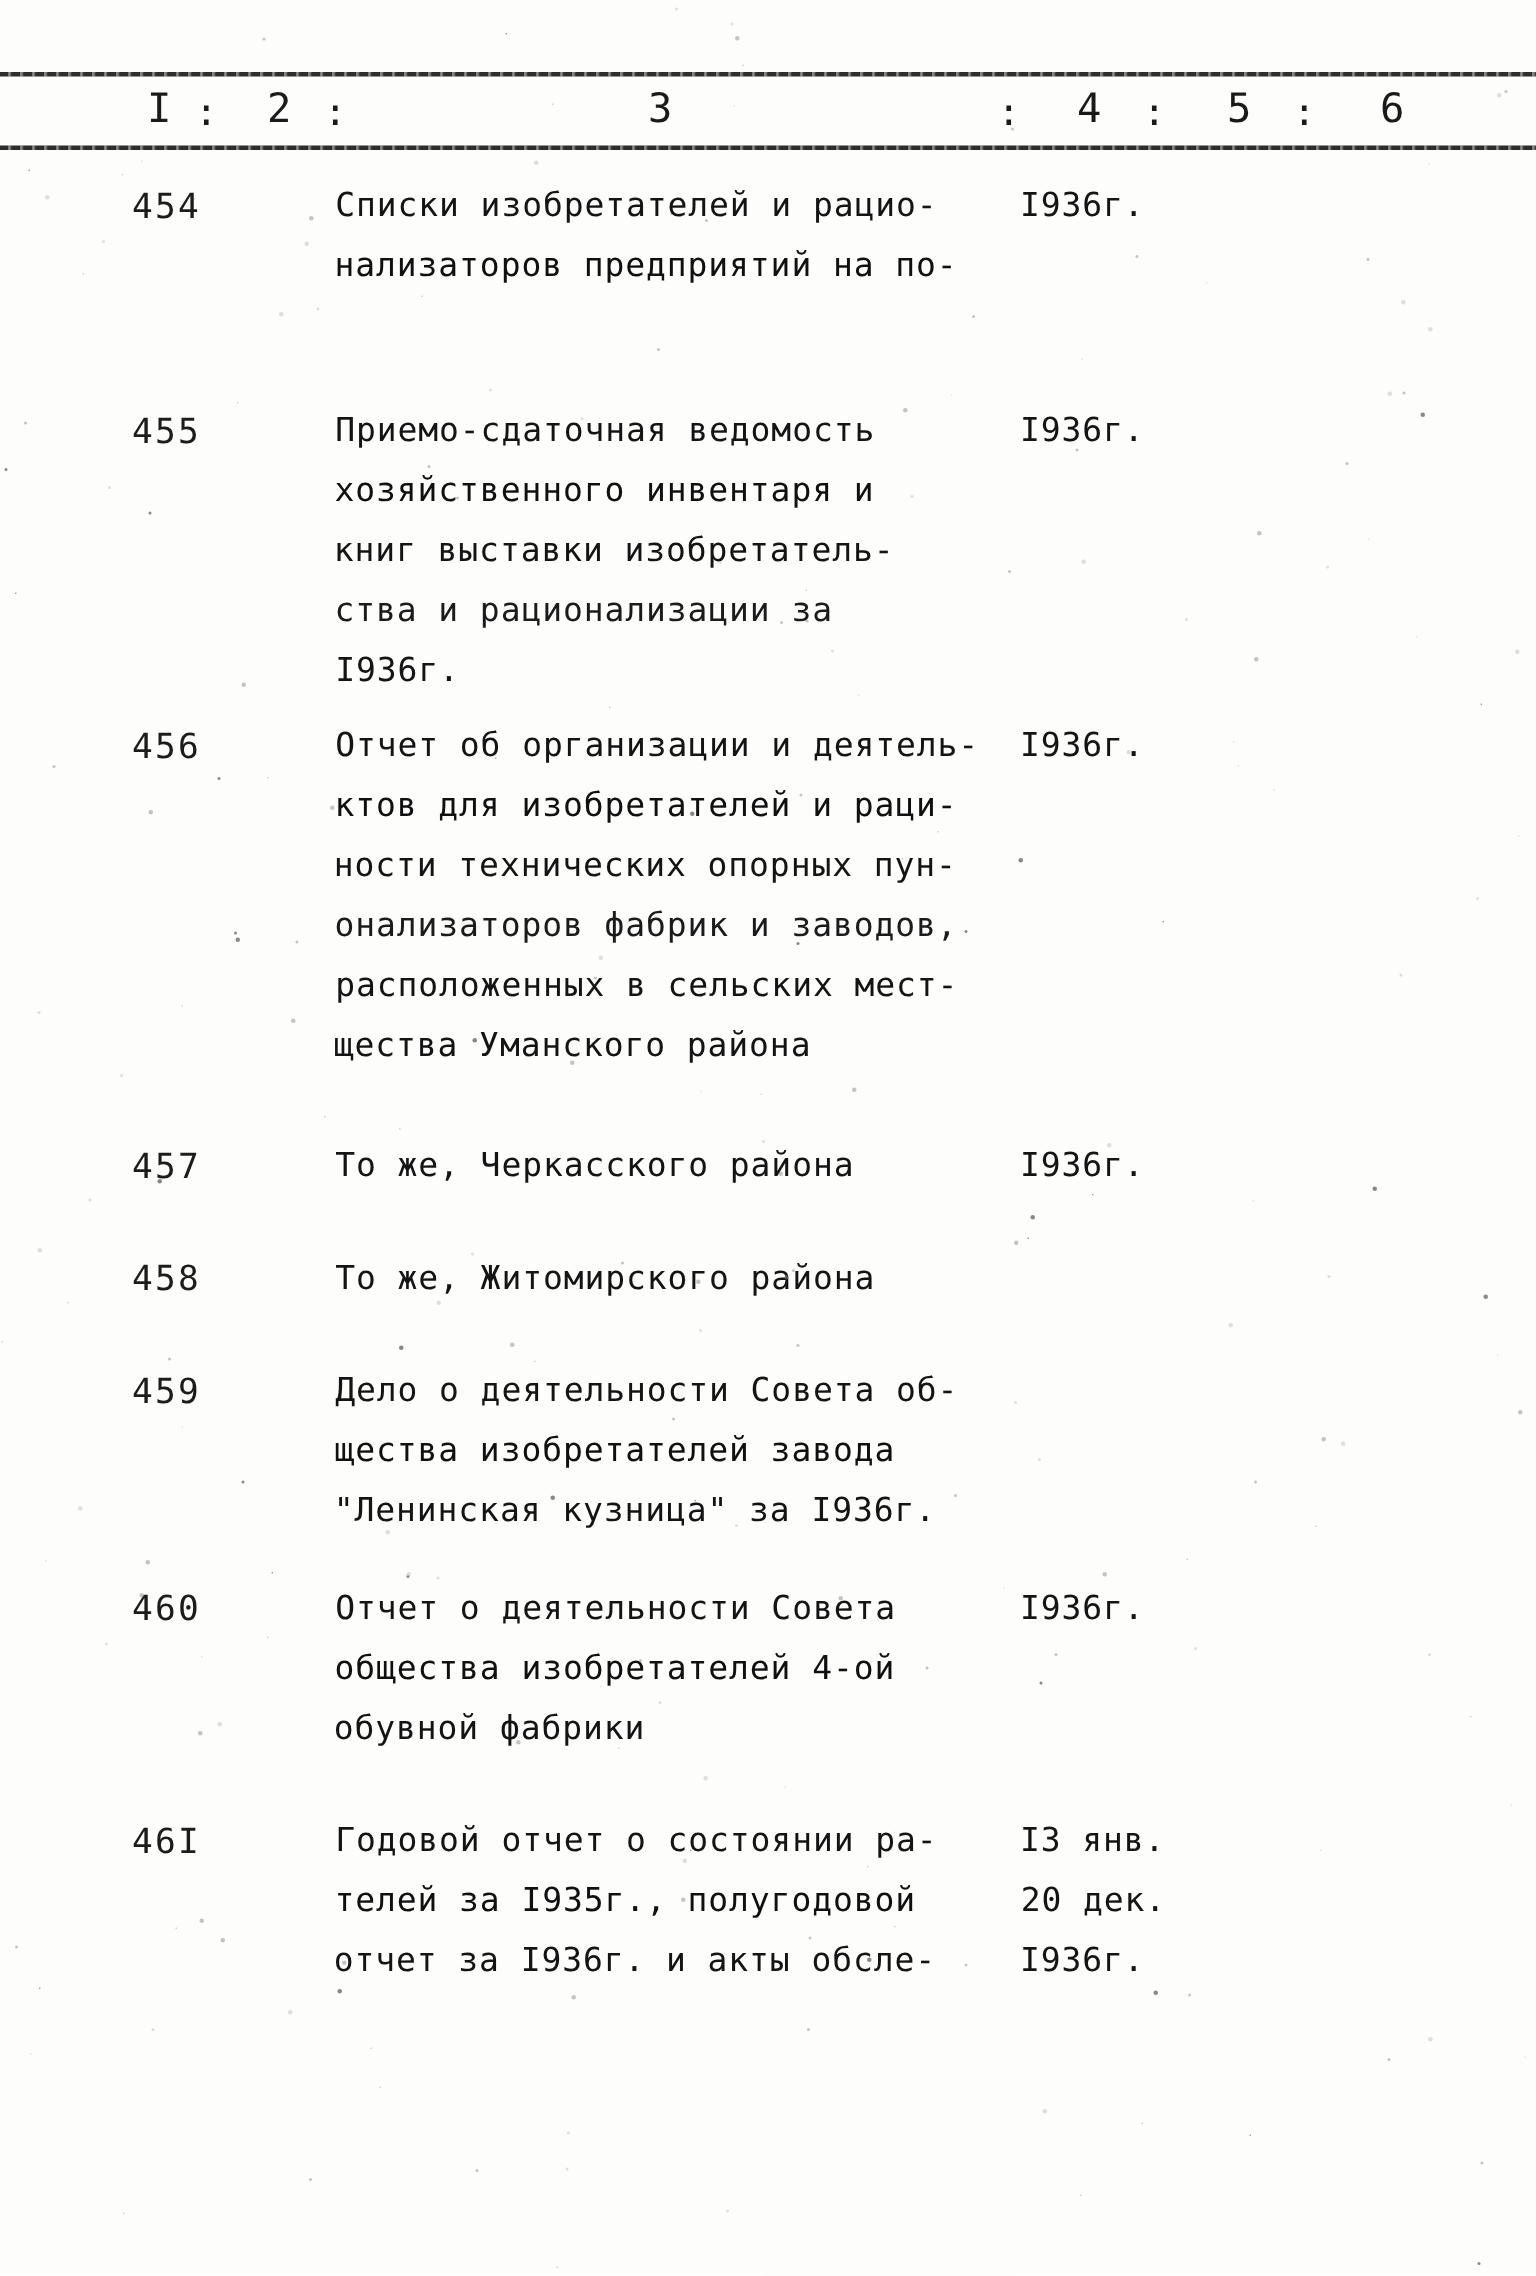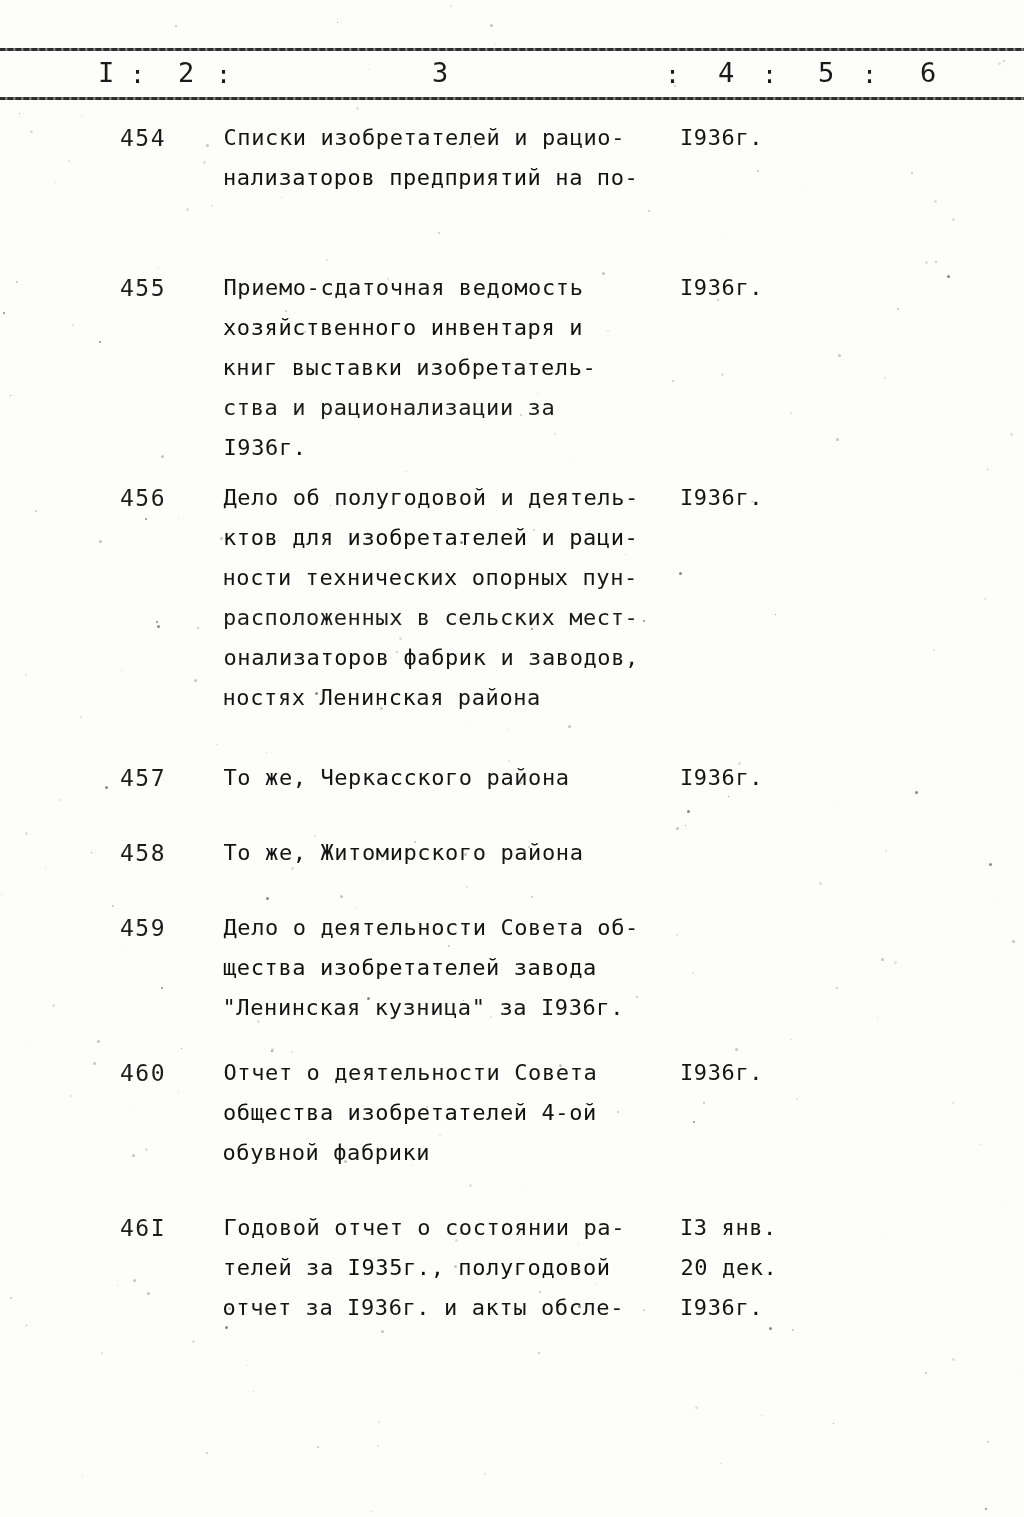--- a/index.html
+++ b/index.html
@@ -96,21 +96,20 @@
   .entry-num {
     position: absolute;
     left: 88px;
     top: 0;
     width: 110px;
     font-size: 23px;
     line-height: 40px;
     letter-spacing: 1.5px;
     color: #1c1c1c;
     white-space: nowrap;
-    margin-left: 32px;
   }
 
   .entry-desc {
     position: absolute;
     left: 223px;
     top: 0;
     width: 440px;
   }
   .entry-desc .tline {
     font-size: 22px;
@@ -190,26 +189,26 @@
           <div class="tline">ства и рационализации за</div>
           <div class="tline">I936г.</div>
         </div>
         <div class="entry-date">
           <div class="tline">I936г.</div>
         </div>
       </div>
       <div class="entry" style="position: absolute; top: 360px; height: 240px;">
         <div class="entry-num">456</div>
         <div class="entry-desc">
-          <div class="tline">Дело об полугодовой и деятель-</div>
+          <div class="tline">Отчет об организации и деятель-</div>
           <div class="tline">ктов для изобретателей и раци-</div>
           <div class="tline">ности технических опорных пун-</div>
+          <div class="tline">онализаторов фабрик и заводов,</div>
           <div class="tline">расположенных в сельских мест-</div>
-          <div class="tline">онализаторов фабрик и заводов,</div>
-          <div class="tline">ностях Ленинская района</div>
+          <div class="tline">щества Уманского района</div>
         </div>
         <div class="entry-date">
           <div class="tline">I936г.</div>
         </div>
       </div>
       <div class="entry" style="position: absolute; top: 640px; height: 40px;">
         <div class="entry-num">457</div>
         <div class="entry-desc">
           <div class="tline">То же, Черкасского района</div>
         </div>

